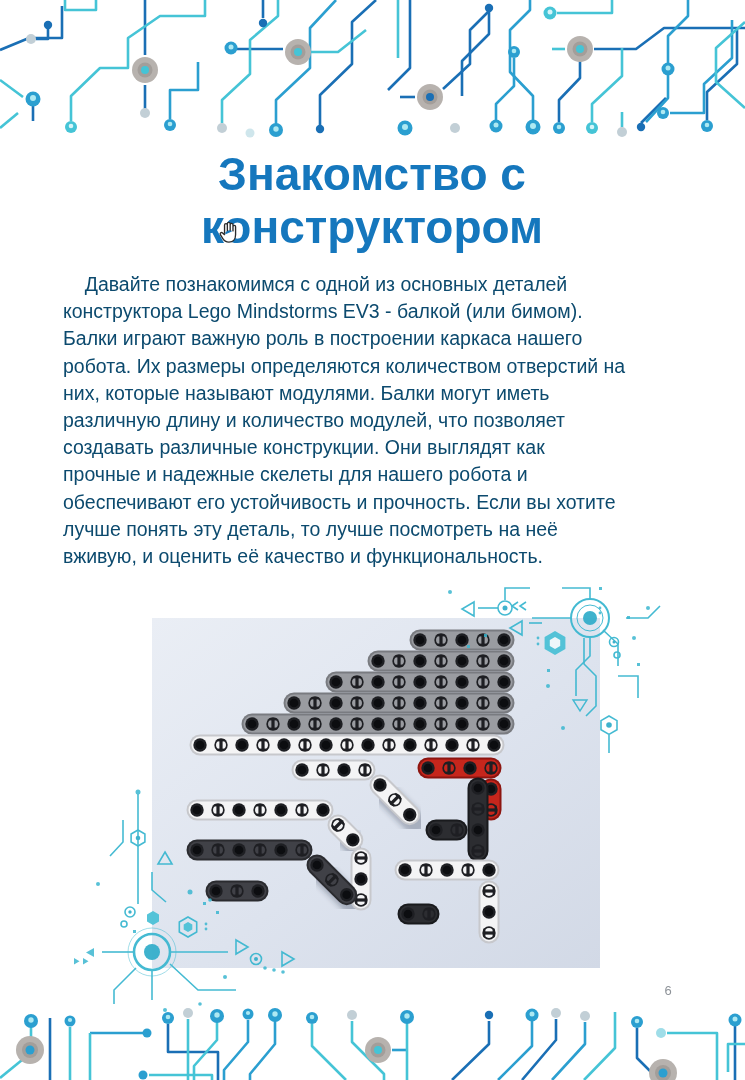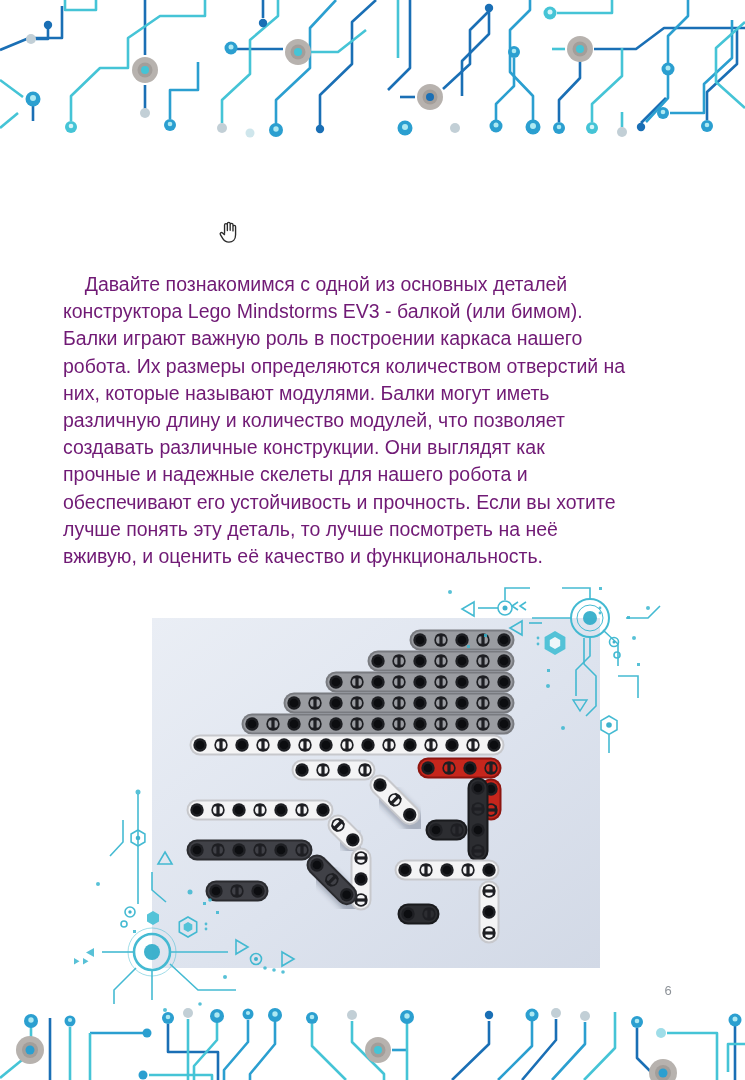--- a/index.html
+++ b/index.html
@@ -5,21 +5,21 @@
   html,body{margin:0;padding:0;background:#e9e9e9;}
   .page{position:relative;width:745px;height:1080px;background:#ffffff;overflow:hidden;
         font-family:"Liberation Sans","DejaVu Sans",sans-serif;margin:0 auto;}
   .banner{position:absolute;left:0;}
   #banner-top{top:0;}
   #banner-bottom{bottom:0;}
   .title{position:absolute;top:148px;left:142px;width:460px;text-align:center;margin:0;
          font-size:46px;line-height:53px;font-weight:bold;color:#1577bd;}
   .cursor{position:absolute;left:216px;top:219px;width:27px;height:27px;z-index:6;}
   .body-text{position:absolute;top:271px;left:63px;width:660px;margin:0;
-             font-size:19.5px;line-height:27.2px;color:#701a75;white-space:pre-wrap;}
+             font-size:19.5px;line-height:27.2px;color:#0c4a6e;white-space:pre-wrap;}
   .figure{position:absolute;left:152px;top:618px;width:448px;height:350px;}
   .doodle{position:absolute;z-index:5;}
   #doodle-tr{left:398px;top:578px;}
   #doodle-bl{left:40px;top:772px;}
   .pagenum{position:absolute;left:654px;top:983px;width:28px;text-align:center;
            font-size:13px;color:#8d9298;}
 </style>
 </head>
 <body>
 
@@ -161,20 +161,21 @@
           <circle cx="663" cy="113" r="6" fill="#2b9fd0"></circle>
           <circle cx="663" cy="112" r="2.3" fill="#aee9f2"></circle>
         </g>
       <g>
           <circle cx="707" cy="126" r="6" fill="#2b9fd0"></circle>
           <circle cx="707" cy="125" r="2.3" fill="#aee9f2"></circle>
         </g>
     </g>
   </svg>
 
+  <h1 class="title">Знакомство с конструктором</h1>
 
   <svg class="cursor" viewBox="0 0 24 24">
     <path d="M7.6 12.6 V5.4 a1.25 1.25 0 0 1 2.5 0 V10.2 M10.1 10.2 V4.3 a1.25 1.25 0 0 1 2.5 0 V10 M12.6 10 V5.1 a1.25 1.25 0 0 1 2.5 0 V10.6 M15.1 10.6 V6.8 a1.15 1.15 0 0 1 2.3 0 V14 c0 4.2-2.6 6.6-5.9 6.6 c-2.9 0-4.3-1.1-5.6-3.3 L3.9 13.9 c-.75-1.3.85-2.5 1.95-1.55 L7.6 13.9" fill="#ffffff" stroke="#2b2b2b" stroke-width="1.2" stroke-linejoin="round" stroke-linecap="round"></path>
   </svg>
 
   <p class="body-text">    Давайте познакомимся с одной из основных деталей
 конструктора Lego Mindstorms EV3 - балкой (или бимом).
 Балки играют важную роль в построении каркаса нашего
 робота. Их размеры определяются количеством отверстий на
 них, которые называют модулями. Балки могут иметь

